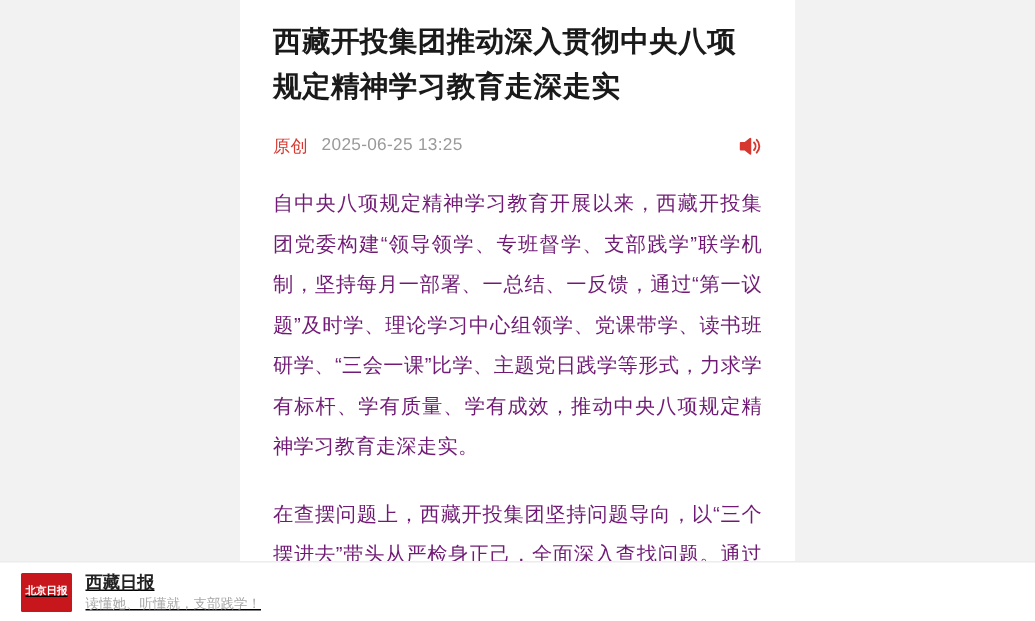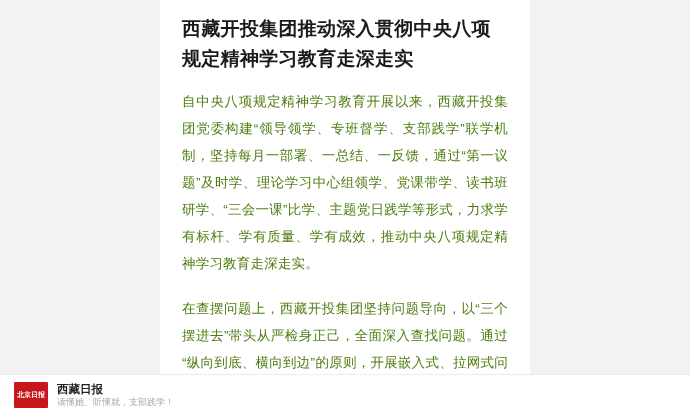--- a/index.html
+++ b/index.html
@@ -69,41 +69,42 @@
     line-height: 26px;
     text-align: center;
     color: #9e9e9e;
     font-size: 11px;
     margin-bottom: 18px;
     letter-spacing: 0.2px;
   }
   .para {
     font-size: 13.5px;
     line-height: 27px;
-    color: #4d7c0f;
+    color: #701a75;
     margin: 0 0 18px 0;
     text-align: justify;
     letter-spacing: 0.2px;
   }
   .para:last-child {
     margin-bottom: 0;
   }
   
   .footer-bar {
     position: absolute;
     left: 0;
     bottom: 0;
     width: 690px;
     height: 40px;
     background: #ffffff;
     border-top: 1px solid #ececec;
     display: flex;
     align-items: center;
     padding: 0 14px;
     box-sizing: border-box;
+    text-decoration: underline;
   }
   .brand-logo {
     width: 34px;
     height: 26px;
     background: #c8161d;
     color: #ffffff;
     font-size: 7px;
     line-height: 8px;
     display: flex;
     align-items: center;
@@ -146,20 +147,32 @@
 
 <div class="page">
 
   <div class="left-gutter"></div>
   <div class="right-gutter"></div>
 
   <div class="article-card">
 
     <h1 class="article-title">西藏开投集团推动深入贯彻中央八项规定精神学习教育走深走实</h1>
 
+    <div class="meta-row">
+      <span class="meta-original">原创</span>
+      <span class="meta-date">2025-06-25 13:25</span>
+      <span class="meta-spacer"></span>
+      <span>
+        <svg class="speaker-icon" viewBox="0 0 24 24" fill="none" stroke="#d7372f" stroke-width="1.8" stroke-linecap="round" stroke-linejoin="round">
+          <polygon points="4,9 8,9 13,5 13,19 8,15 4,15" fill="#d7372f" stroke="#d7372f"></polygon>
+          <path d="M16.5 8.5a5 5 0 0 1 0 7"></path>
+          <path d="M19 6a8.5 8.5 0 0 1 0 12"></path>
+        </svg>
+      </span>
+    </div>
 
 
     <p class="para">自中央八项规定精神学习教育开展以来，西藏开投集团党委构建“领导领学、专班督学、支部践学”联学机制，坚持每月一部署、一总结、一反馈，通过“第一议题”及时学、理论学习中心组领学、党课带学、读书班研学、“三会一课”比学、主题党日践学等形式，力求学有标杆、学有质量、学有成效，推动中央八项规定精神学习教育走深走实。</p>
     <p class="para">在查摆问题上，西藏开投集团坚持问题导向，以“三个摆进去”带头从严检身正己，全面深入查找问题。通过“纵向到底、横向到边”的原则，开展嵌入式、拉网式问题清底排查，实现“个人查”和“组织找”齐头并进。同时，畅通网上投诉举报渠道，设立“举报专区”，重点实施“穿透式扫描”，确保查摆问题一针见血、客观真实。</p>
 
   </div>
 
   <div class="footer-bar">
     <div class="brand-logo">北京日报</div>
     <div class="brand-text">

